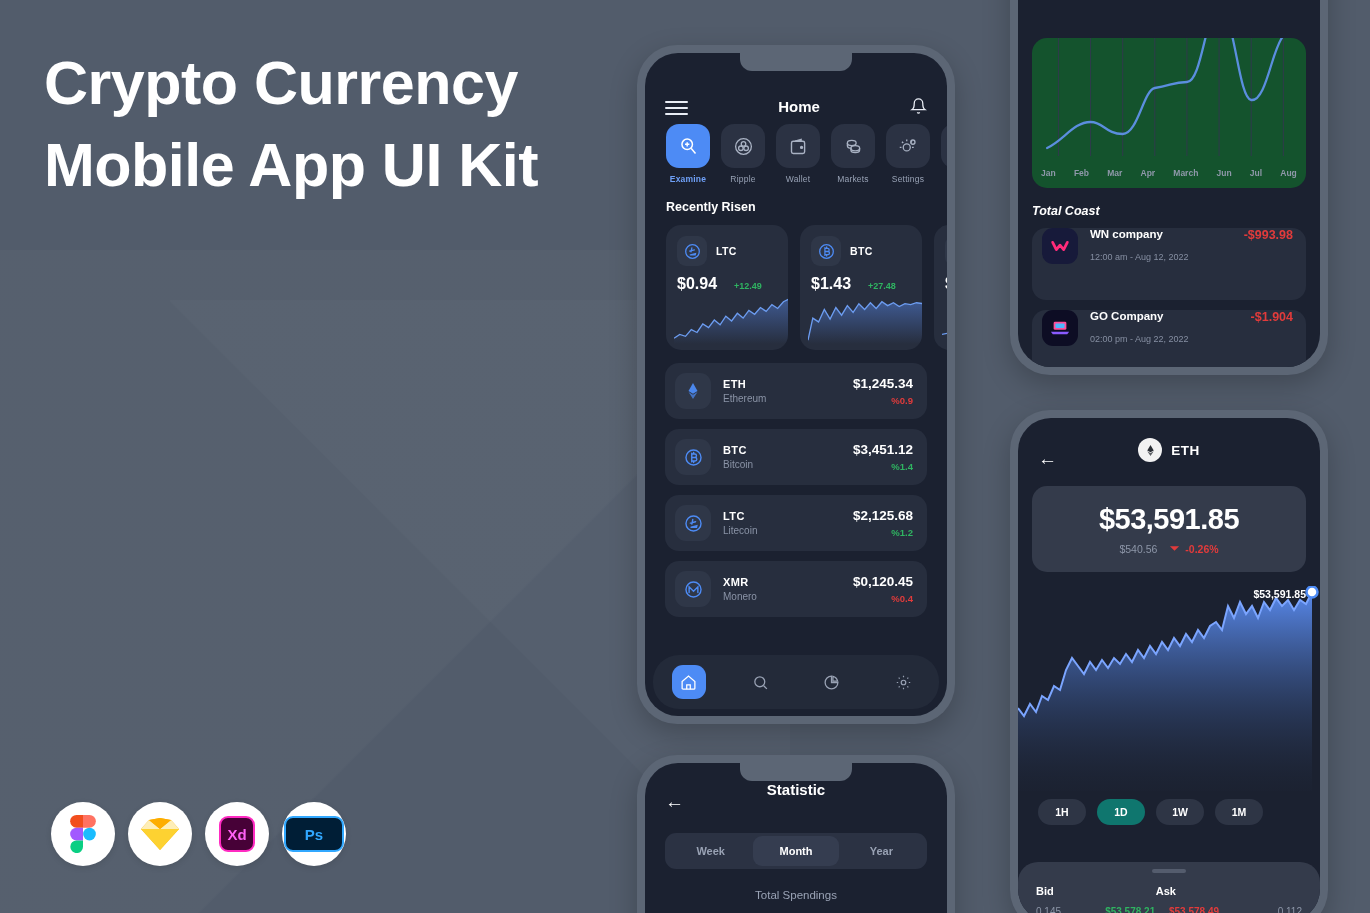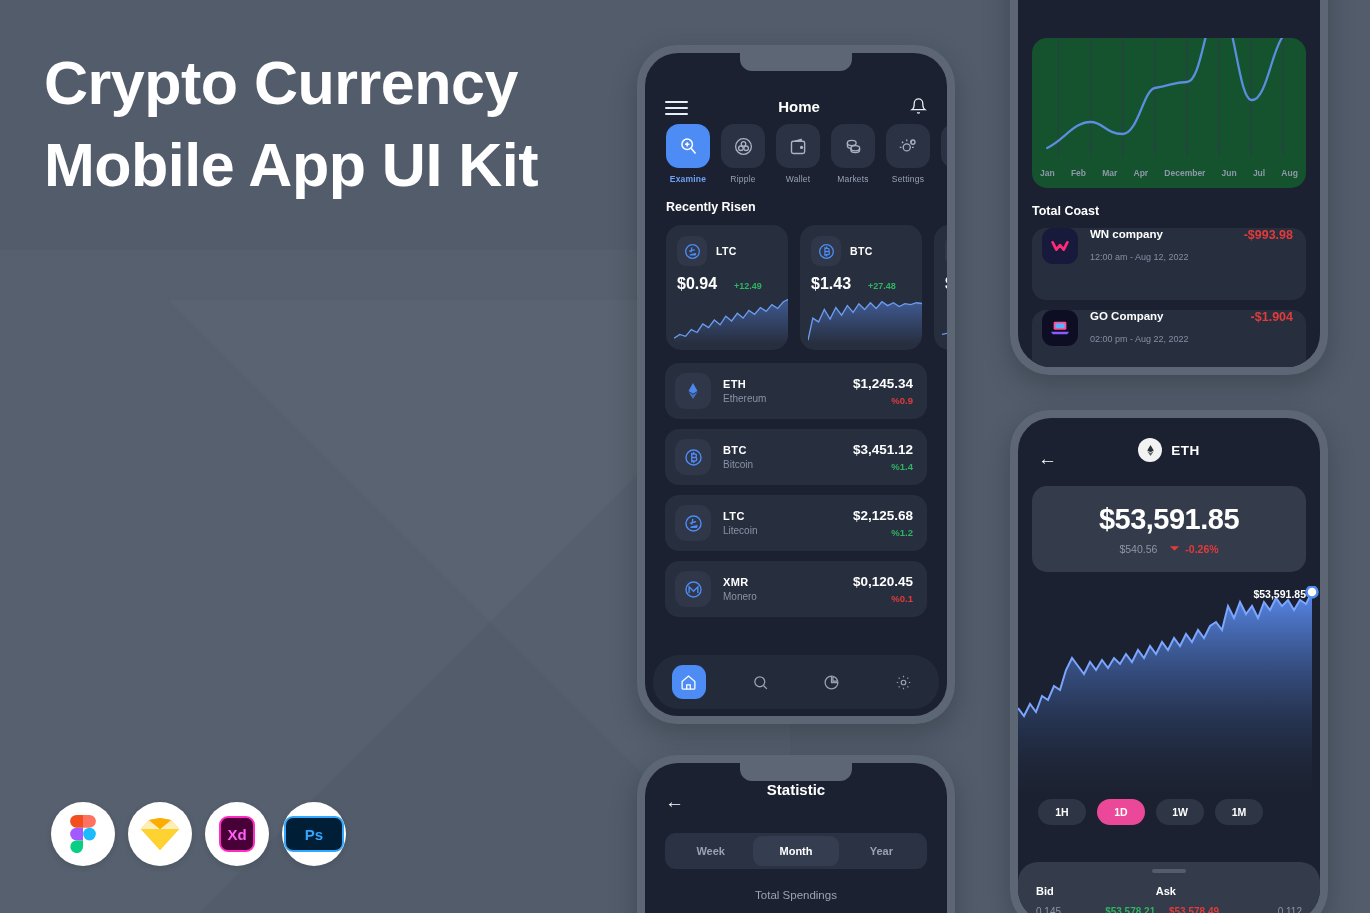--- a/index.html
+++ b/index.html
@@ -193,21 +193,21 @@
   .coast-chart {
     margin: 240px 14px 0 14px;
     height: 150px;
     background: #14532d;
     border-radius: 15px;
     position: relative;
     overflow: hidden;
   }
   .months { position: absolute; left: 0; right: 0; bottom: 10px; display: flex; justify-content: space-around; }
   .months span { font-size: 8.5px; color: #8f98aa; font-weight: bold; }
-  .coast-title { color: #ffffff; font-size: 12.5px; font-weight: bold; padding: 16px 0 0 14px; }
+  .coast-title { color: #ffffff; font-size: 12.5px; font-weight: bold; padding: 16px 0 0 14px; font-style: italic; }
   .tx-list { padding: 10px 14px 0 14px; display: flex; flex-direction: column; gap: 10px; }
   .tx-row {
     background: #272e3e; border-radius: 14px; height: 72px;
     display: flex; padding: 0 13px 0 10px;
   }
   .tx-logo { width: 36px; height: 36px; border-radius: 11px; margin-right: 12px; display: flex; align-items: center; justify-content: center; overflow: hidden; }
   .tx-mid { flex: 1; }
   .tx-name { color: #ffffff; font-size: 11.5px; font-weight: bold; }
   .tx-date { color: #868fa2; font-size: 9px; margin-top: 12px; }
   .tx-amt { color: #e23b3b; font-size: 12.5px; font-weight: bold; }
@@ -229,21 +229,21 @@
   .pc-sub-r { color: #e23b3b; font-size: 10.5px; font-weight: bold; display: flex; align-items: center; gap: 5px; }
   .eth-chart { position: relative; margin: 14px 0 0 0; height: 205px; }
   .eth-tag { position: absolute; right: 14px; top: 2px; color: #ffffff; font-size: 10.5px; font-weight: bold; }
   .chips { display: flex; gap: 11px; padding: 8px 0 0 20px; }
   .chip {
     height: 26px; min-width: 48px; padding: 0 14px;
     border-radius: 13px; background: #2e3545;
     display: flex; align-items: center; justify-content: center;
     color: #ffffff; font-size: 10.5px; font-weight: bold;
   }
-  .chip.active { background: #ec4899; }
+  .chip.active { background: #0f766e; }
   .sheet {
     position: absolute; left: 0; right: 0; bottom: 0; height: 60px;
     background: #343b4b;
     border-top-left-radius: 20px; border-top-right-radius: 20px;
     padding-top: 7px;
   }
   .grabber { width: 34px; height: 4px; border-radius: 3px; background: #545c6d; margin: 0 auto; }
   .sheet-cols { display: flex; padding: 12px 18px 0 18px; }
   .sheet-cols span { color: #ffffff; font-size: 11px; font-weight: bold; }
   .sheet-cols .bid { flex: 0 0 45%; }
@@ -498,21 +498,21 @@
             <circle cx="12" cy="12" r="8.6"></circle>
               <path d="M7 15.5V9l5 5 5-5v6.5" stroke-linecap="round"></path>
           </svg>
         </div>
         <div class="cr-names">
           <div class="cr-sym">XMR</div>
           <div class="cr-name">Monero</div>
         </div>
         <div class="cr-vals">
           <div class="cr-price">$0,120.45</div>
-          <div class="cr-pct pct-down">%0.1</div>
+          <div class="cr-pct pct-down">%0.4</div>
         </div>
       </div>
     </div>
 
     <div class="fade-bottom"></div>
 
     <div class="bottom-nav">
       <div class="nav-item active">
         <svg width="17" height="17" viewBox="0 0 24 24" fill="none" stroke="currentColor" stroke-width="1.8">
           <path d="M3 10.5L12 3l9 7.5V20a1.5 1.5 0 01-1.5 1.5h-15A1.5 1.5 0 013 20z"></path>
@@ -571,21 +571,21 @@
           <line x1="232" y1="0" x2="232" y2="118"></line>
             <line x1="266" y1="0" x2="266" y2="118"></line>
         </g>
         <path d="M16,110 C34,102 44,84 62,84 C76,84 78,96 96,96 C112,96 118,52 130,50 C148,47 150,44 164,44 C180,44 184,-30 198,-30 C214,-30 218,60 232,62 C248,64 254,10 266,-2 L286,-18" fill="none" stroke="#5b8ede" stroke-width="2.4" stroke-linecap="round"></path>
       </svg>
       <div class="months">
         <span>Jan</span>
         <span>Feb</span>
         <span>Mar</span>
         <span>Apr</span>
-        <span>December</span>
+        <span>March</span>
         <span>Jun</span>
         <span>Jul</span>
         <span>Aug</span>
       </div>
     </div>
 
     <div class="coast-title">Total Coast</div>
 
     <div class="tx-list">
       <div class="tx-row">

